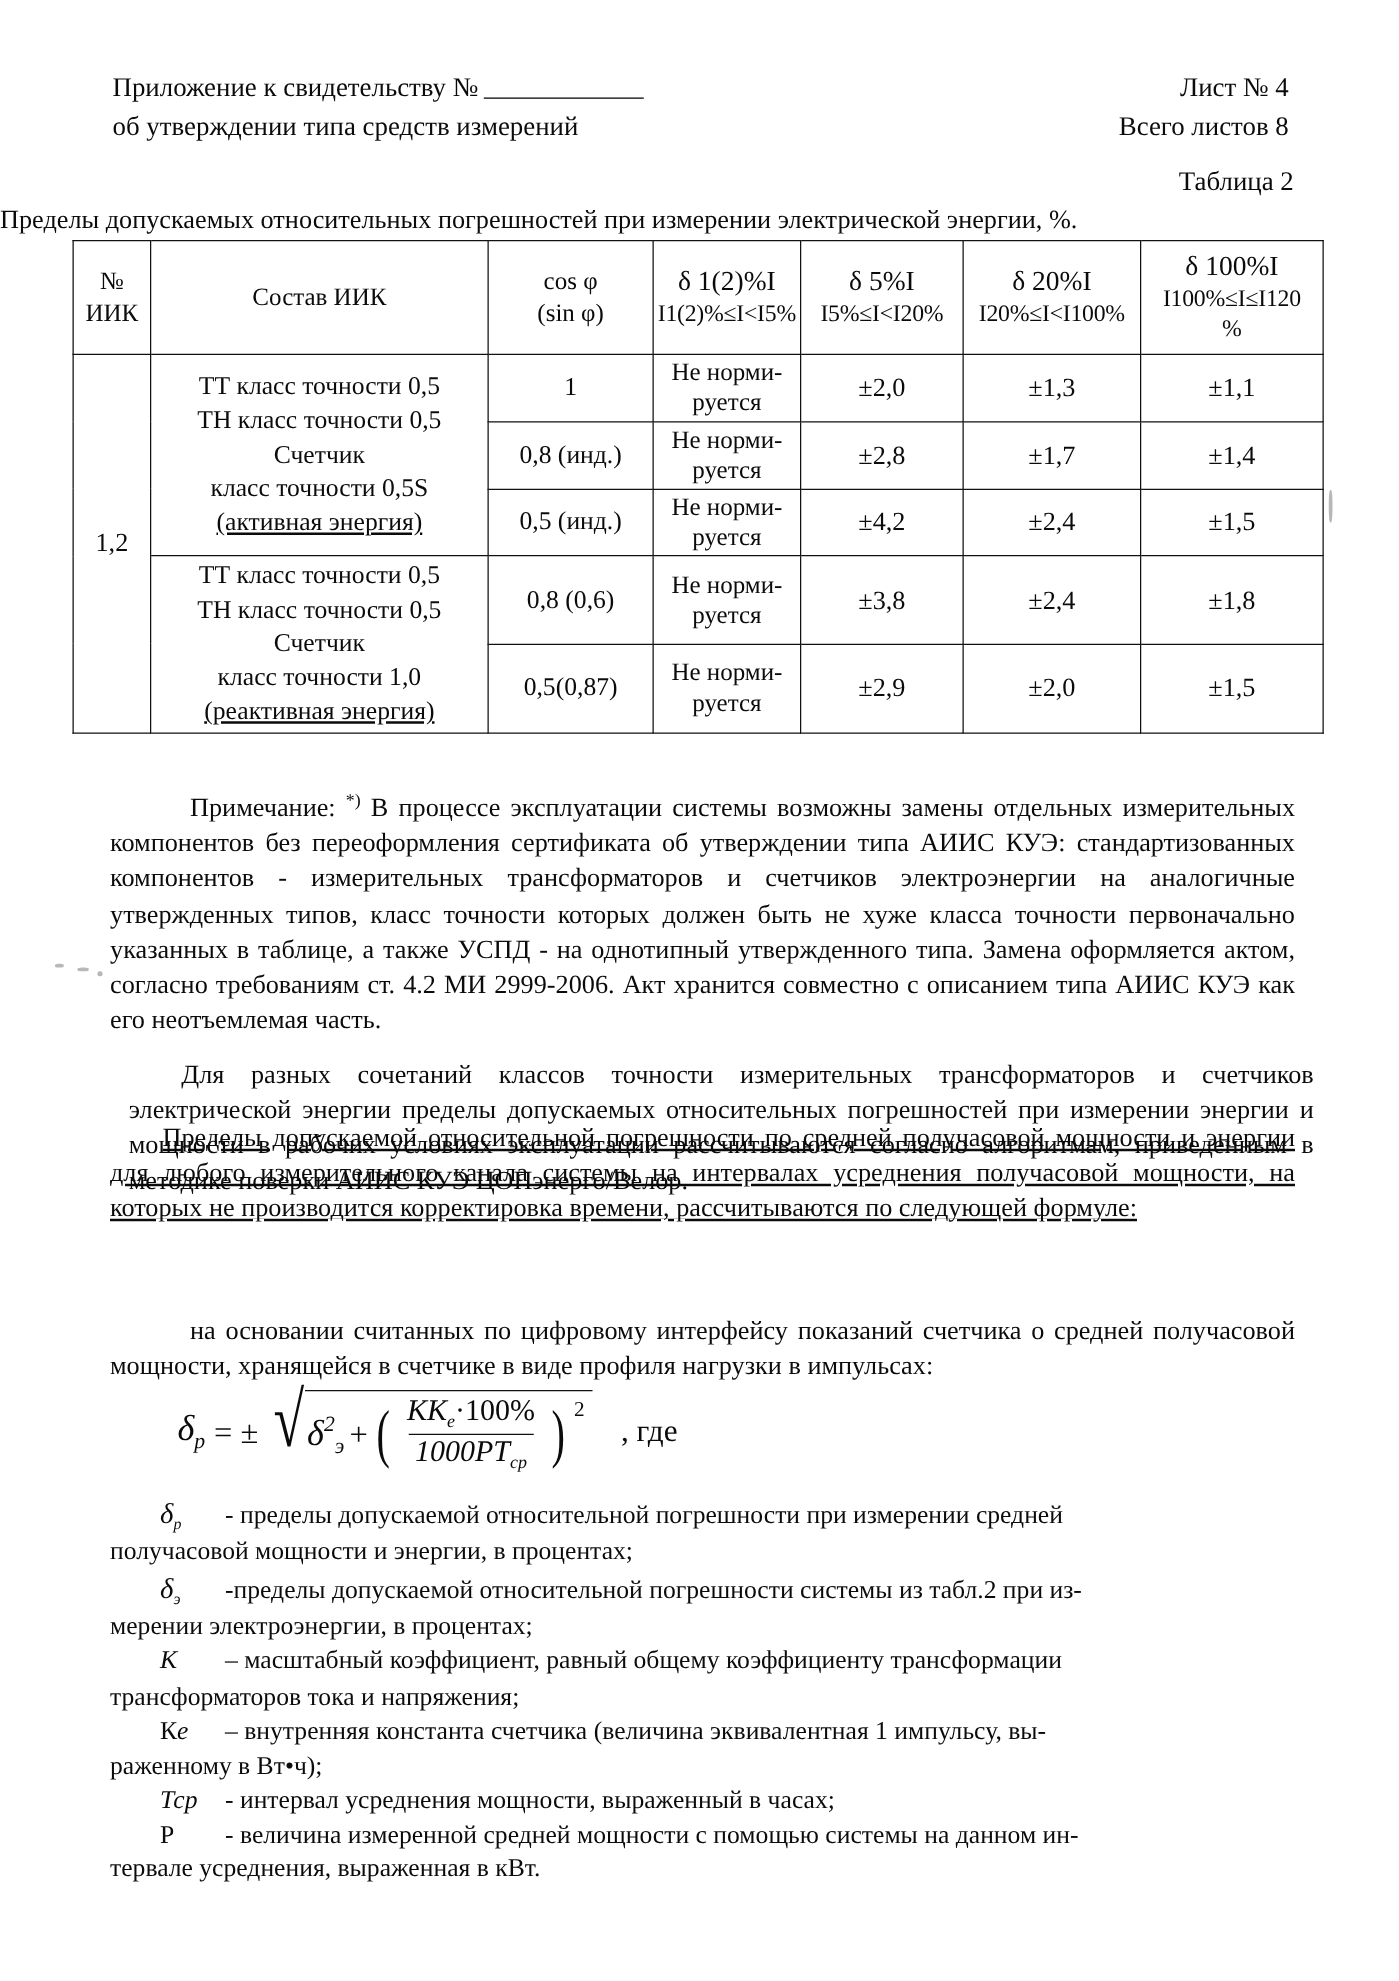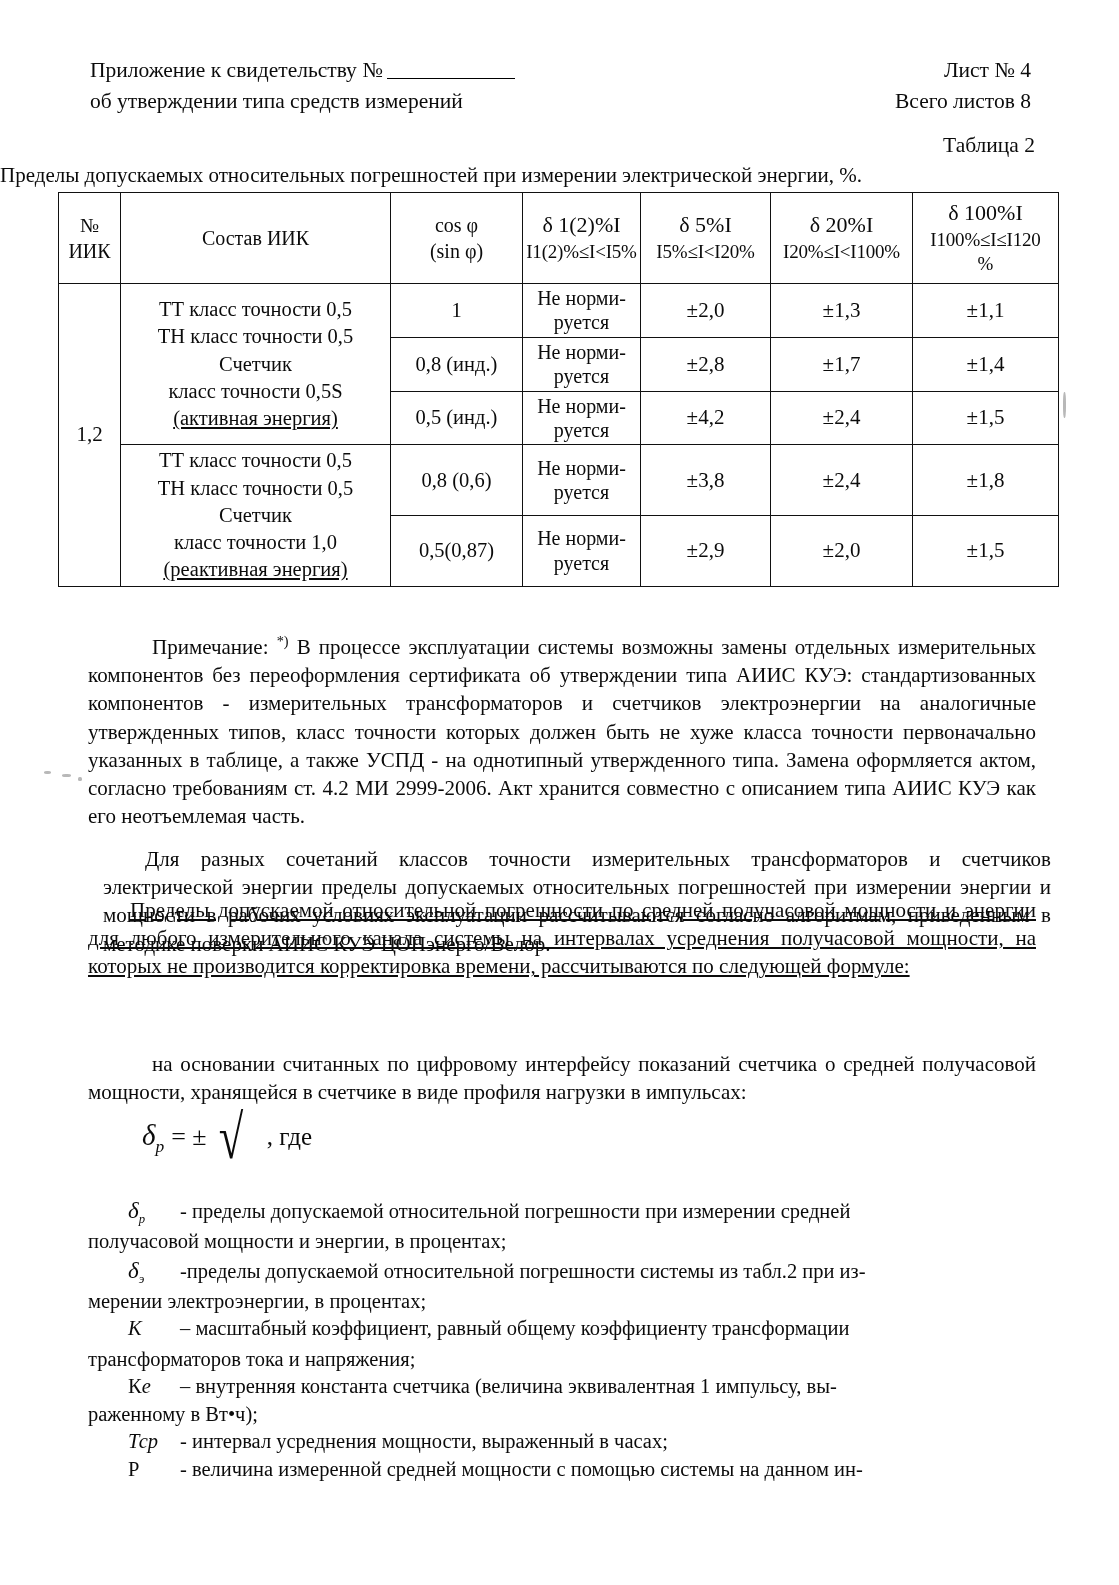--- a/index.html
+++ b/index.html
@@ -370,20 +370,31 @@
 
   <div class="body-text" id="para-block-4">
     <p class="ind-big">на основании считанных по цифровому интерфейсу показаний счетчика о средней получасовой мощности, хранящейся в счетчике в виде профиля нагрузки в импульсах:</p>
   </div>
 
   <div class="formula">
     <span class="f-delta"><span>δ</span><span class="f-sub">p</span></span>
     <span>= ±</span>
     <span class="radical">
       <span class="rad-sign">√</span>
+      <span class="rad-body">
+        <span class="f-delta"><span>δ</span><span class="f-sup">2</span><span class="f-sub">э</span></span>
+        <span>+</span>
+        <span class="paren">(</span>
+        <span class="frac">
+          <span class="nume"><i>KK</i><i class="f-sub">e</i><span>·100%</span></span>
+          <span class="deno"><i>1000PT</i><i class="f-sub">ср</i></span>
+        </span>
+        <span class="paren">)</span>
+        <span class="sq-exp">2</span>
+      </span>
     </span>
     <span class="gde">, где</span>
   </div>
 
   <div class="defs">
     <div>
       <div class="row">
         <span class="sym"><span class="ds">δ</span><span class="dsub">p</span></span>
         <span class="txt">- пределы допускаемой относительной погрешности при измерении средней</span>
       </div>
@@ -414,20 +425,21 @@
       <div class="row">
         <span class="sym"><span>Тср</span></span>
         <span class="txt">- интервал усреднения мощности, выраженный в часах;</span>
       </div>
     </div>
     <div>
       <div class="row">
         <span class="sym upr"><span>Р</span></span>
         <span class="txt">- величина измеренной средней мощности с помощью системы на данном ин-</span>
       </div>
+      <span class="cont">тервале усреднения, выраженная в кВт.</span>
     </div>
   </div>
 
   <span class="speck" style="left:44px; top:771px; width:7px; height:3px;"></span>
   <span class="speck" style="left:62px; top:774px; width:9px; height:3px;"></span>
   <span class="speck" style="left:78px; top:777px; width:4px; height:4px;"></span>
   <span class="speck" style="left:1063px; top:392px; width:3px; height:26px;"></span>
 
 </div>
 

